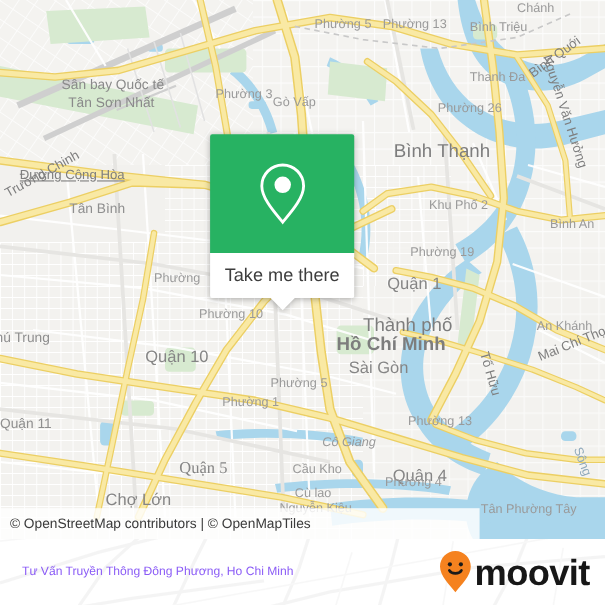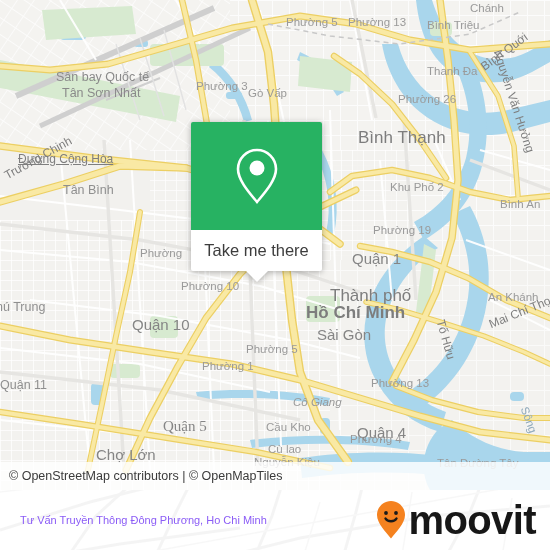--- a/index.html
+++ b/index.html
@@ -51,21 +51,21 @@
   .lbl-area    { font-size: 12.5px; color: #8f8f8f; }
   .lbl-road    { font-size: 12px;   color: #7e7e7e; }
   .lbl-poi     { font-size: 12.5px; color: #8a8a8a; text-align: center; }
   .lbl-water   { font-size: 11.5px; color: #8fa9bb; }
 
   
   .attribution-bar {
     position: absolute;
     left: 0;
     bottom: 0;
-    width: 550px;
+    width: 436px;
     height: 28px;
     background: rgba(255,255,255,0.82);
     display: flex;
     align-items: center;
     padding-left: 9px;
     box-sizing: border-box;
   }
   .attribution-text {
     font-size: 12.5px;
     color: #3b3b3b;
@@ -144,21 +144,21 @@
     color: #8b5cf6;
     white-space: nowrap;
   }
   .brand {
     display: flex;
     align-items: center;
     gap: 2px;
   }
   .brand-mark svg { display: block; }
   .brand-name {
-    font-size: 40px;
+    font-size: 33px;
     font-weight: bold;
     color: #171717;
     letter-spacing: -0.6px;
     line-height: 1;
   }
 </style>
 </head>
 <body>
 
 <div id="app">
@@ -356,21 +356,21 @@
         <div class="map-label lbl-place" style="left: 371px; top: 377px;">Phường 13</div>
         <div class="map-label lbl-area" style="left: 0px; top: 378px;">Quận 11</div>
         <div class="map-label lbl-place" style="left: 293px; top: 396px; font-style: italic;">Cô Giang</div>
         <div class="map-label lbl-district" style="left: 357px; top: 424px;">Quận 4</div>
         <div class="map-label lbl-district" style="left: 163px; top: 418px; font-family: Liberation Serif, serif;">Quận 5</div>
         <div class="map-label lbl-place" style="left: 266px; top: 421px;">Cầu Kho</div>
         <div class="map-label lbl-place" style="left: 268px; top: 443px;">Cù lao</div>
         <div class="map-label lbl-place" style="left: 350px; top: 433px;">Phường 4</div>
         <div class="map-label lbl-district" style="left: 96px; top: 446px;">Chợ Lớn</div>
         <div class="map-label lbl-place" style="left: 254px; top: 456px;">Nguyễn Kiệu</div>
-        <div class="map-label lbl-place" style="left: 437px; top: 457px;">Tân Đường Tây</div>
+        <div class="map-label lbl-place" style="left: 437px; top: 457px;">Tân Phường Tây</div>
         <div class="map-label lbl-road" style="left: 2px; top: 170px; transform: rotate(-29deg); transform-origin: left top;">Trường Chinh</div>
         <div class="map-label lbl-road" style="left: 504px; top: 48px; transform: rotate(72deg); transform-origin: left top;">Nguyễn Văn Hưởng</div>
         <div class="map-label lbl-road" style="left: 478px; top: 62px; transform: rotate(-36deg); transform-origin: left top;">Bình Quới</div>
         <div class="map-label lbl-road" style="left: 487px; top: 318px; transform: rotate(-22deg); transform-origin: left top;">Mai Chí Thọ</div>
         <div class="map-label lbl-road" style="left: 447px; top: 318px; transform: rotate(74deg); transform-origin: left top;">Tố Hữu</div>
         <div class="map-label lbl-water" style="left: 530px; top: 405px; transform: rotate(70deg); transform-origin: left top;">Sông</div>
       </div>
 
     <div class="attribution-bar">
       <span class="attribution-text">© OpenStreetMap contributors | © OpenMapTiles</span>

